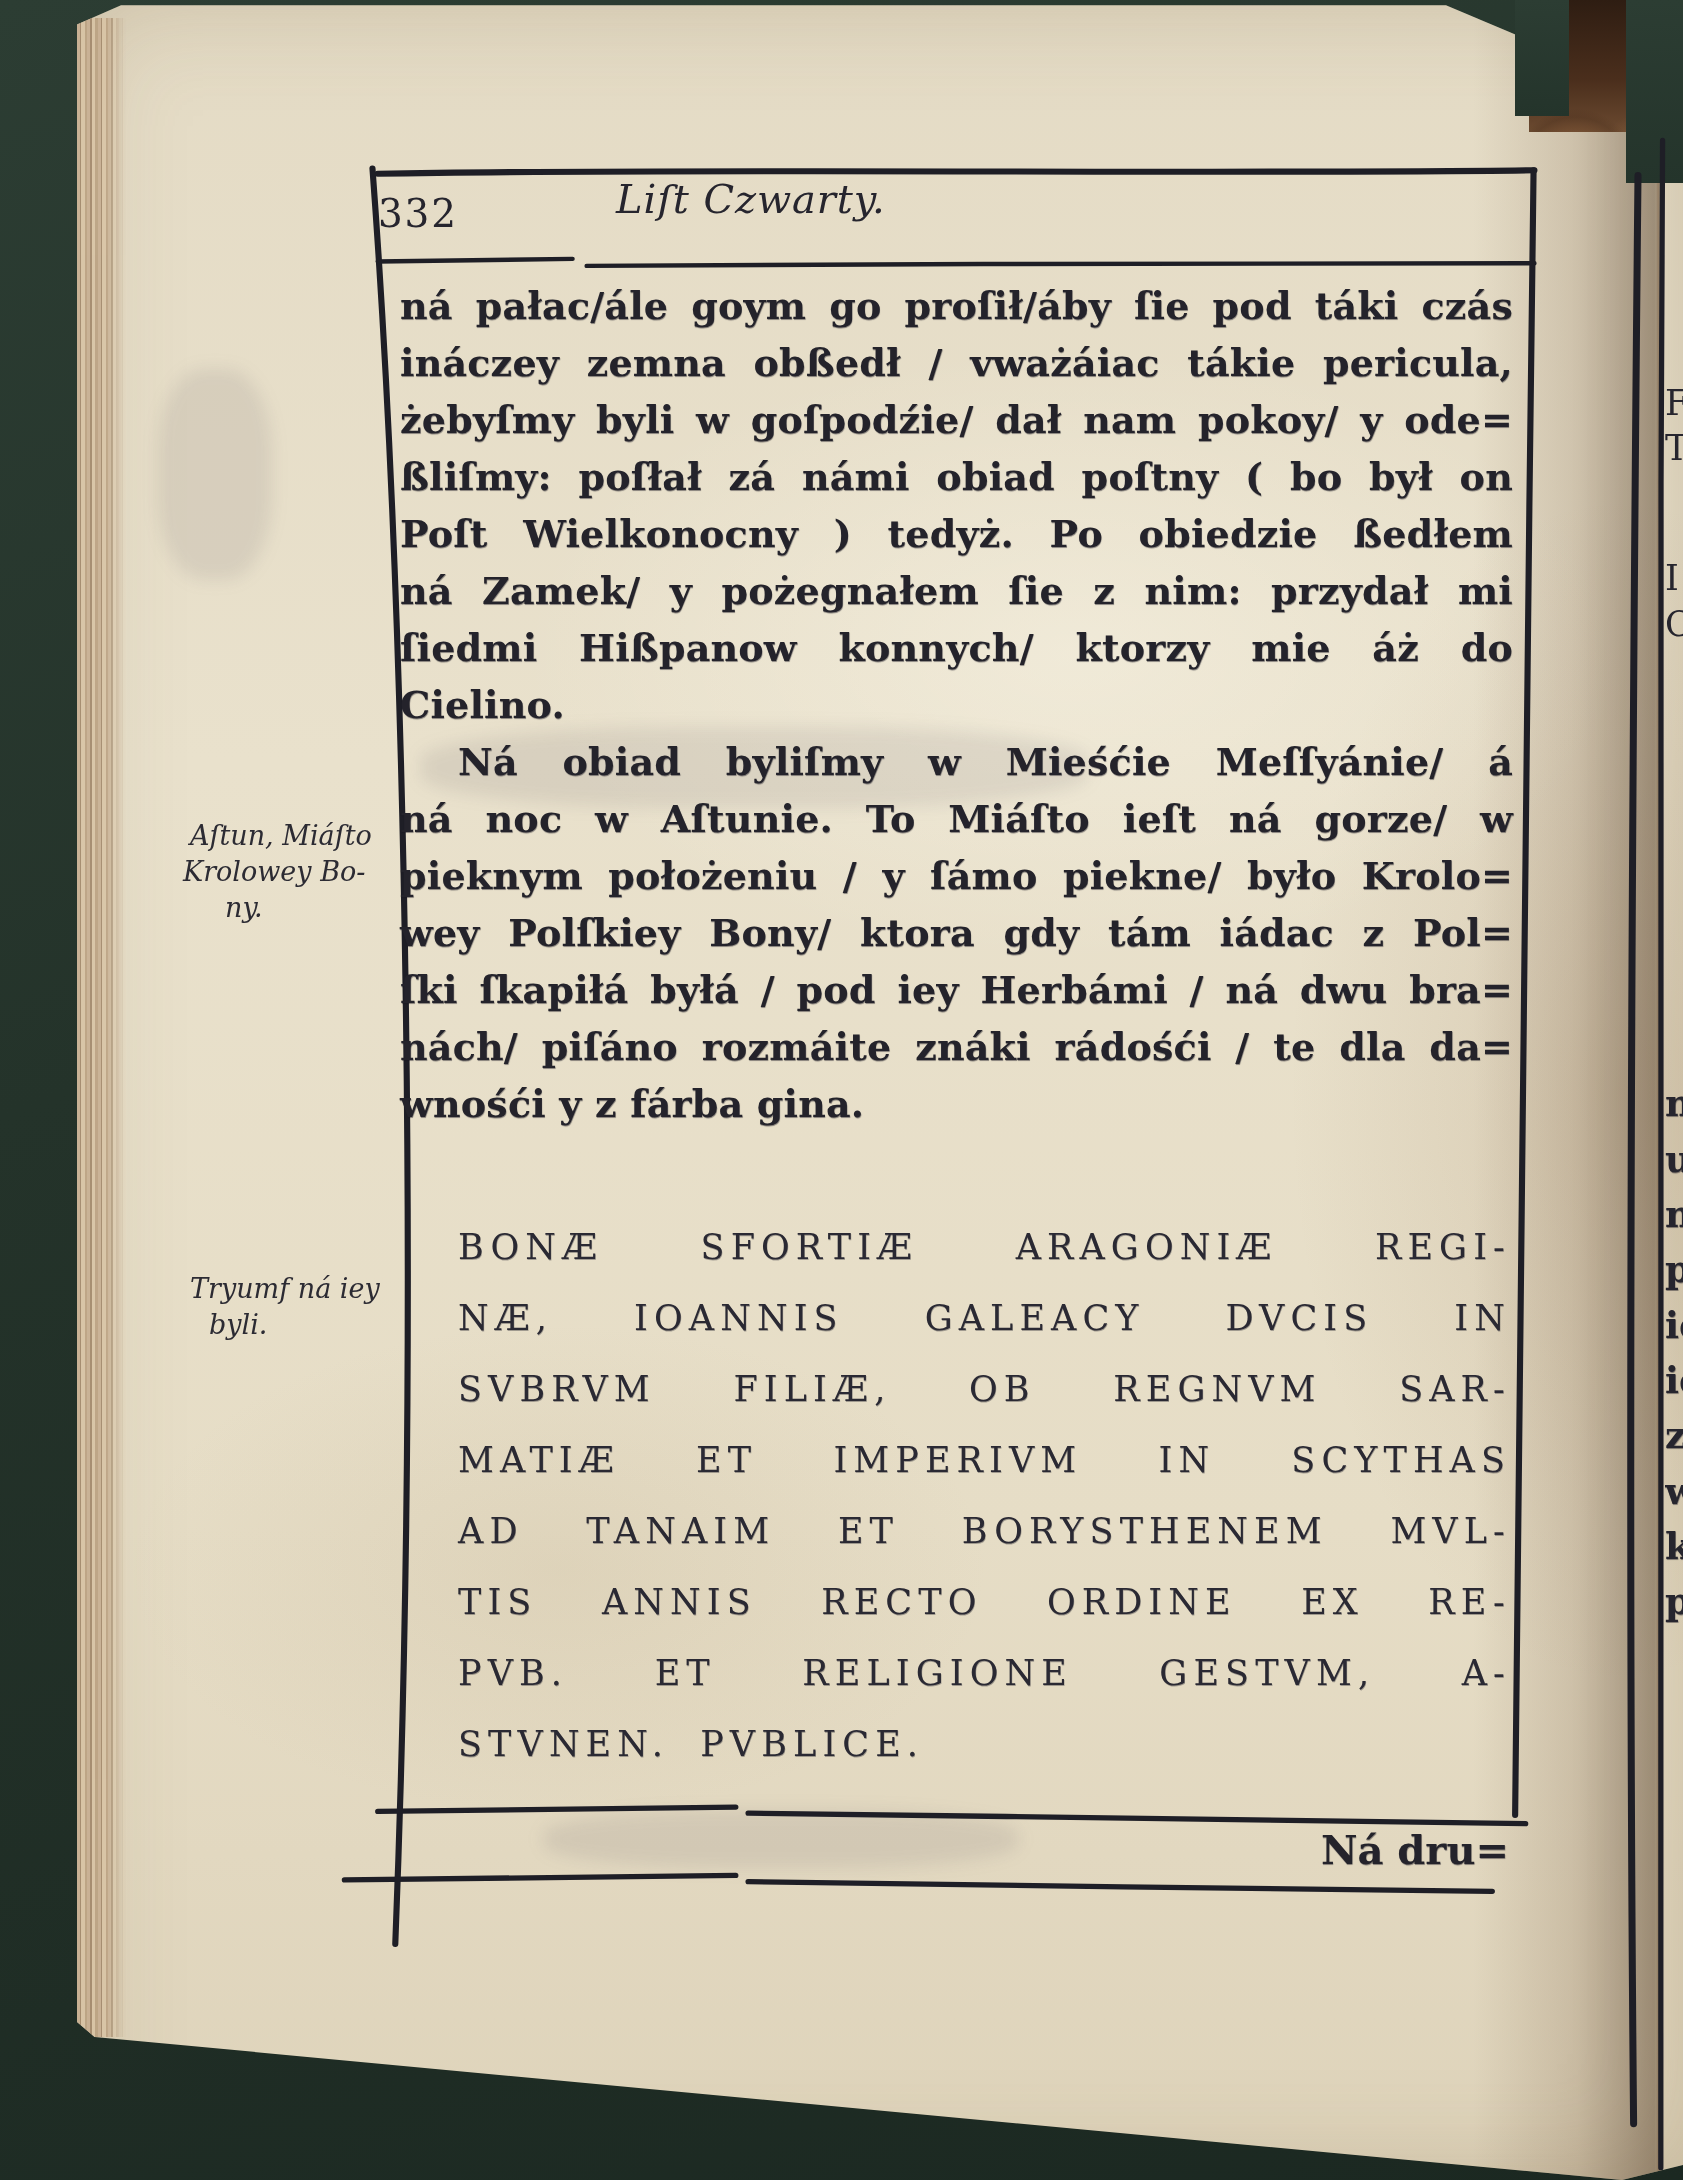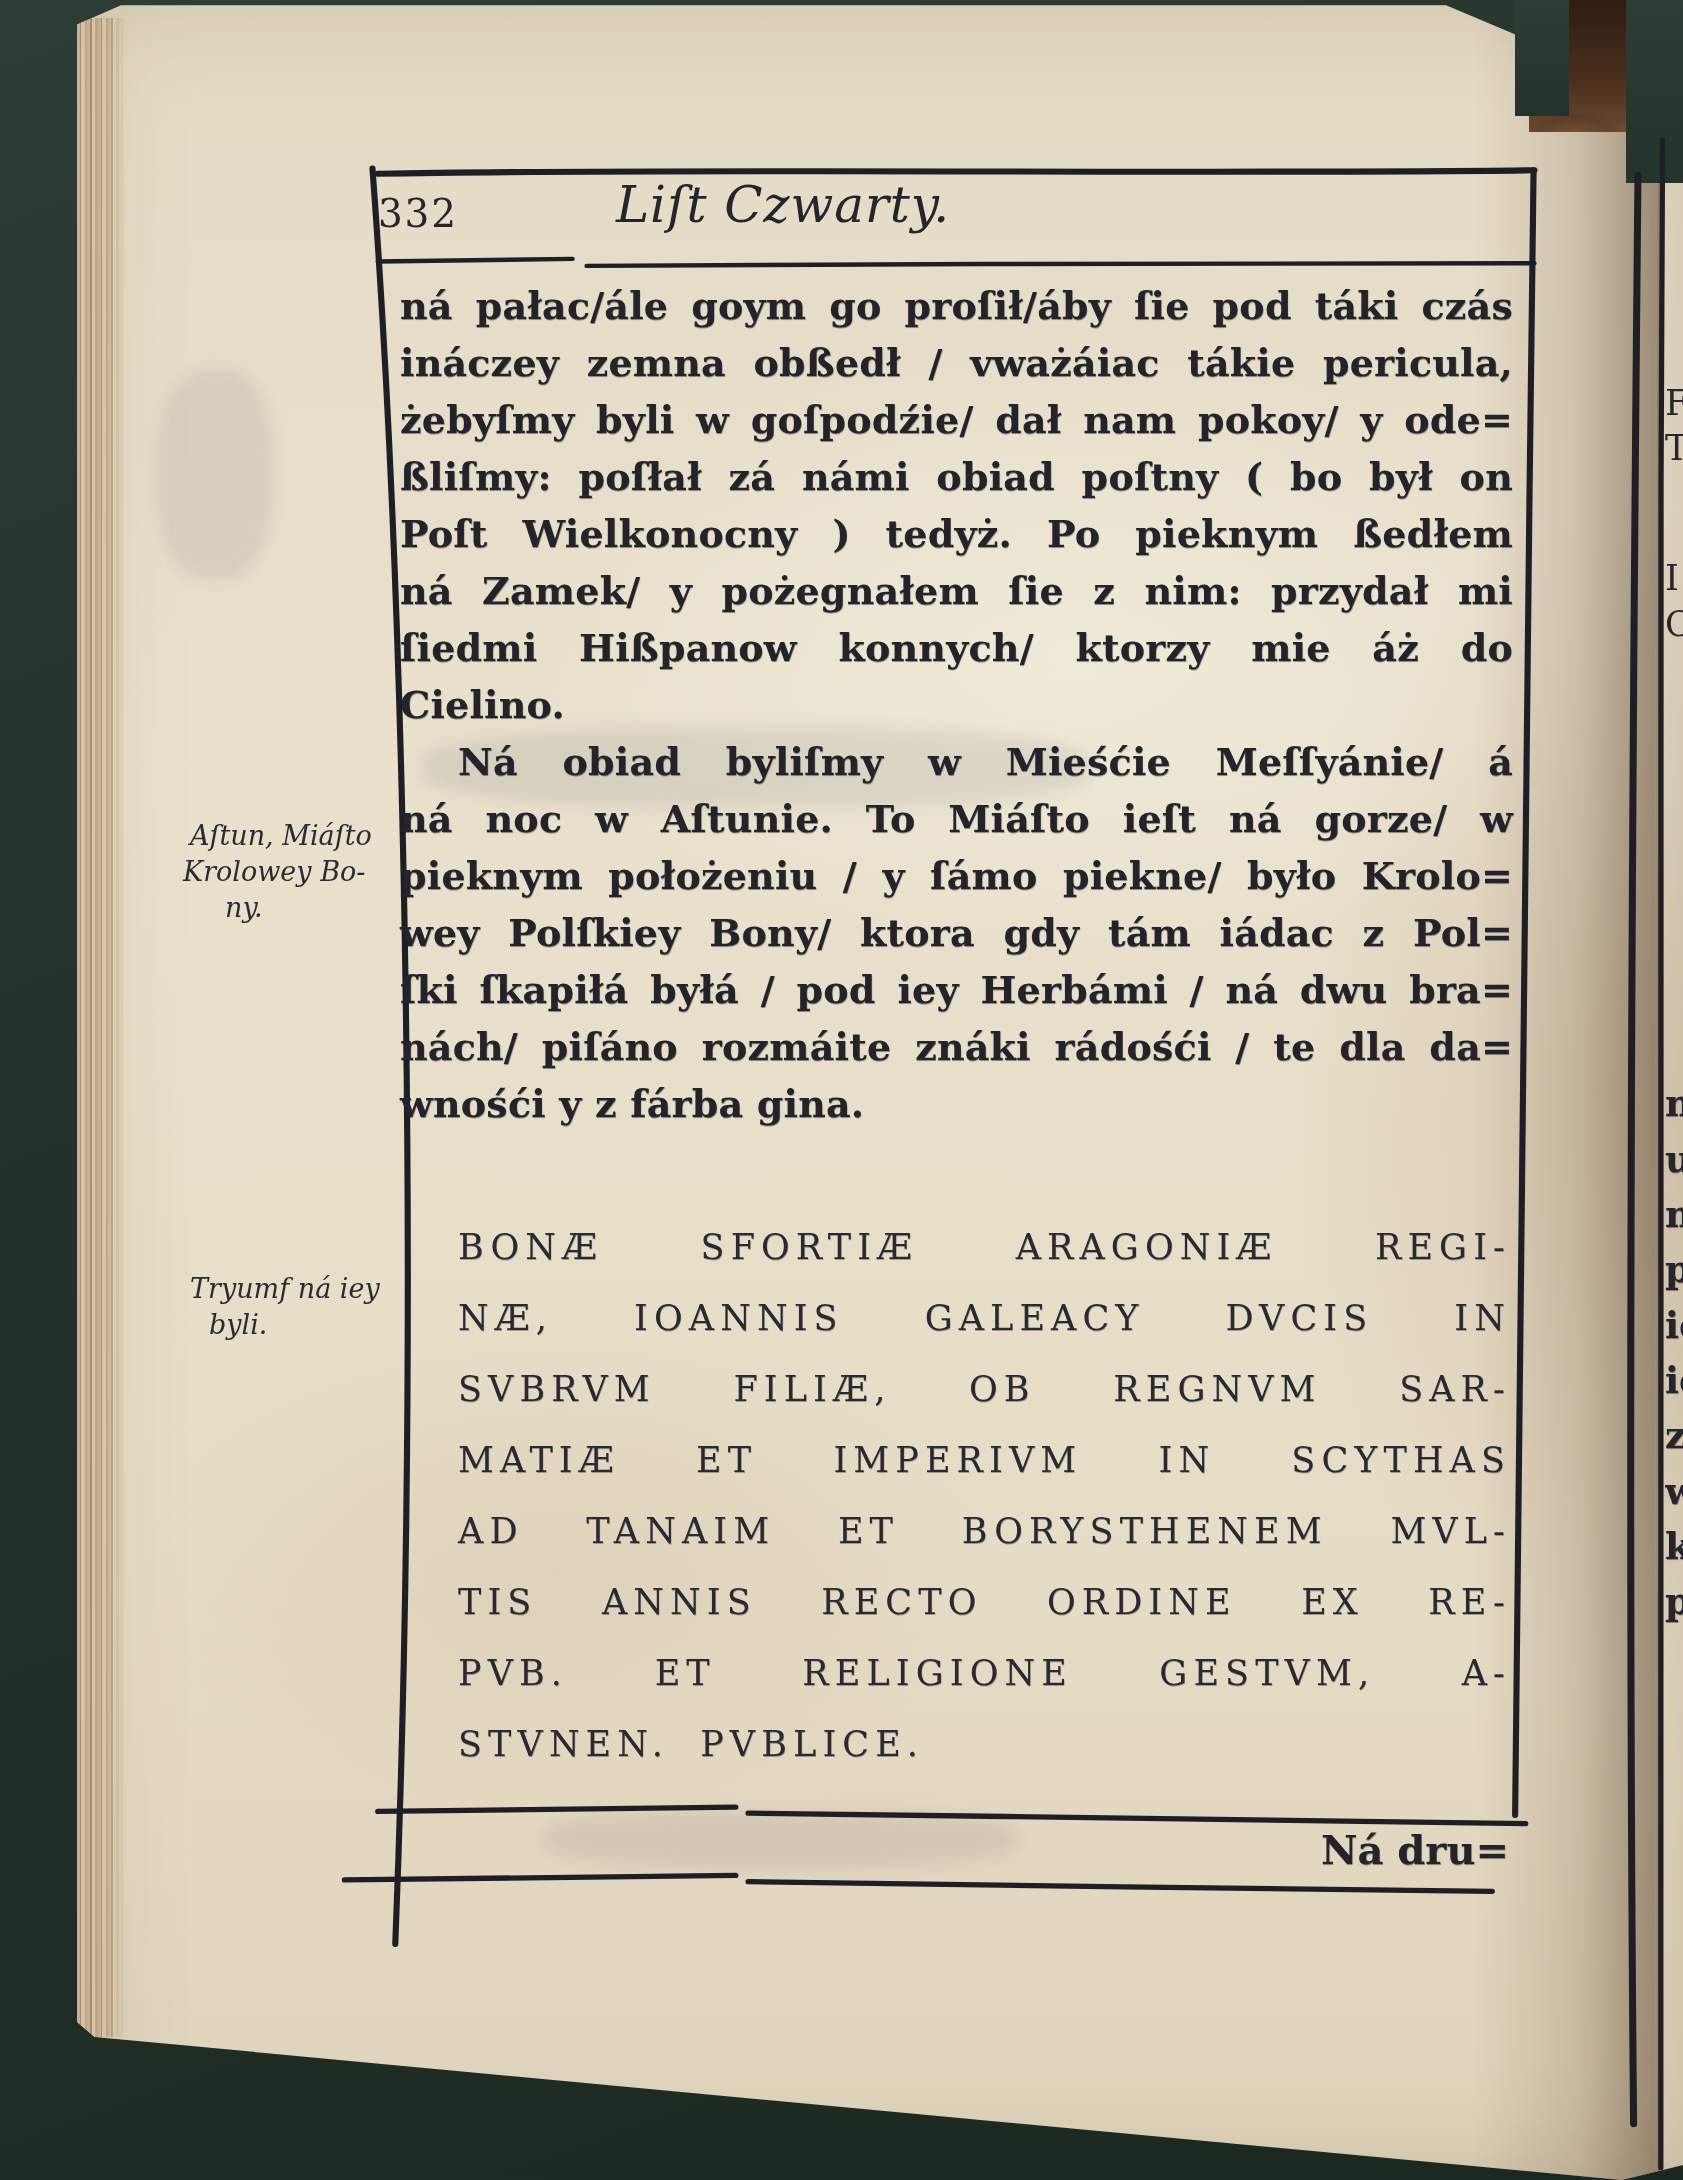--- a/index.html
+++ b/index.html
@@ -40,21 +40,21 @@
       linear-gradient(180deg,#2e1d12,#4a2e1c 60%,#6b4a30);
   }
   .postbar{position:absolute;top:0;background:linear-gradient(180deg,#2c3d33,#24342b);}
   .postbar.a{left:1515px;width:54px;height:116px;}
   .postbar.b{left:1626px;width:58px;height:183px;}
   
   svg.frame{position:absolute;left:0;top:0;pointer-events:none;}
   .rule{stroke:#1e1e26;fill:none;stroke-linecap:round;}
   
   .pagenum{position:absolute;left:378px;top:191px;font-size:39px;letter-spacing:1.8px;color:#26252e;}
-  .header{position:absolute;left:616px;top:176px;font-style:italic;font-size:50px;letter-spacing:0.9px;color:#26252e;}
+  .header{position:absolute;left:616px;top:176px;font-style:italic;font-size:40px;letter-spacing:0.9px;color:#26252e;}
   .bl{font-family:"DejaVu Serif",serif;font-weight:bold;color:#24232b;text-shadow:0.4px 0.7px 0.7px rgba(25,22,34,.45);}
   .body-col{position:absolute;left:400px;top:283px;width:1113px;}
   .body-col .line{height:57px;font-size:38px;letter-spacing:0.2px;white-space:nowrap;}
   .body-col .line.j{white-space:normal;text-align:justify;text-align-last:justify;}
   .indent{padding-left:58px;}
   .latin-col{position:absolute;left:458px;top:1227px;width:1053px;}
   .latin-col .line{height:71px;font-size:35px;letter-spacing:6.1px;word-spacing:14px;color:#2a2933;
     font-weight:normal;text-shadow:0.5px 0.7px 0.6px rgba(30,28,40,.35);white-space:nowrap;}
   .latin-col .line.j{white-space:normal;text-align:justify;text-align-last:justify;}
   .margin-note{position:absolute;width:235px;font-style:italic;font-size:27px;line-height:36px;color:#2c2b33;}
@@ -111,21 +111,21 @@
   <div class="margin-note" style="left:183px;top:1271px;">
     <div class="mline" style="padding-left:7px;">Tryumf ná iey</div>
     <div class="mline" style="padding-left:26px;">byli.</div>
   </div>
 
   <div class="body-col bl">
     <div class="line j">ná pałac/ále goym go proſił/áby ſie pod táki czás</div>
     <div class="line j">ináczey zemna obßedł / vważáiac tákie pericula,</div>
     <div class="line j">żebyſmy byli w goſpodźie/ dał nam pokoy/ y ode=</div>
     <div class="line j">ßliſmy: poſłał zá námi obiad poſtny ( bo był on</div>
-    <div class="line j">Poſt Wielkonocny ) tedyż.  Po pieknym ßedłem</div>
+    <div class="line j">Poſt Wielkonocny ) tedyż.  Po obiedzie ßedłem</div>
     <div class="line j">ná Zamek/ y pożegnałem ſie z nim: przydał mi</div>
     <div class="line j">ſiedmi Hißpanow konnych/ ktorzy mie áż do</div>
     <div class="line">Cielino.</div>
     <div class="line j indent">Ná obiad byliſmy w Mieśćie Meſſyánie/ á</div>
     <div class="line j">ná noc w Aſtunie.  To Miáſto ieſt ná gorze/ w</div>
     <div class="line j">pieknym położeniu / y ſámo piekne/ było Krolo=</div>
     <div class="line j">wey Polſkiey Bony/ ktora gdy tám iádac z Pol=</div>
     <div class="line j">ſki ſkapiłá byłá / pod iey Herbámi / ná dwu bra=</div>
     <div class="line j">nách/ piſáno rozmáite znáki rádośći / te dla da=</div>
     <div class="line">wnośći y z fárba gina.</div>

